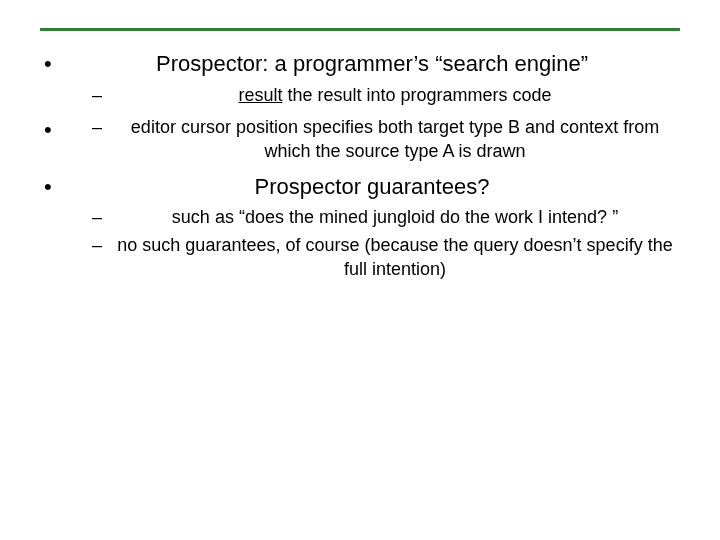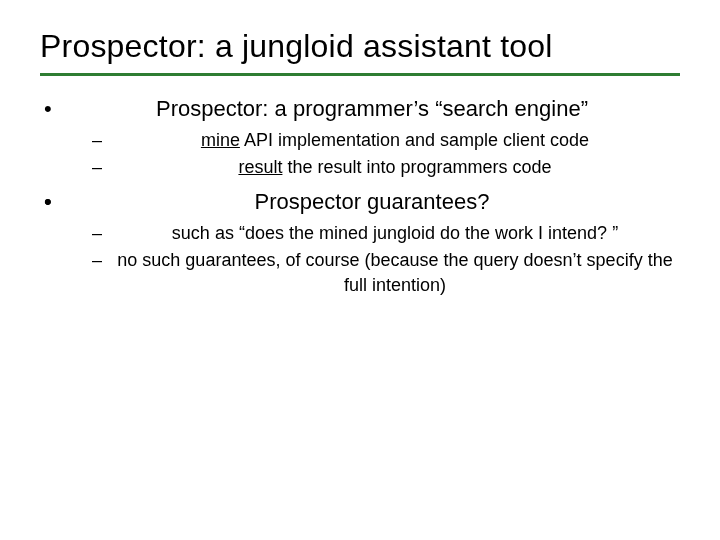--- a/index.html
+++ b/index.html
@@ -66,39 +66,38 @@
     font-size: 18px;
   }
   .u {
     text-decoration: underline;
   }
 </style>
 </head>
 <body>
 
 <div class="slide">
-  <h1 class="title">Prospector: a jungloid assistant tool</h1>
   <hr class="title-rule">
 
   <ul class="level1">
 
     <li>
       <span>Prospector: a programmer’s “search engine”</span>
       <ul class="level2">
         <li>
-          <span class="u">mine</span><span> API implementation and sample client code</span>
-        </li>
-        <li>
           <span class="u">result</span><span> the result into programmers code</span>
         </li>
       </ul>
     </li>
 
     <li>
       <ul class="level2">
+        <li>
+          <span>editor cursor position specifies both target type B and context from which the source type A is drawn</span>
+        </li>
       </ul>
     </li>
 
     <li>
       <span>Prospector guarantees?</span>
       <ul class="level2">
         <li>
           <span>such as “does the mined jungloid do the work I intend? ”</span>
         </li>
         <li>

